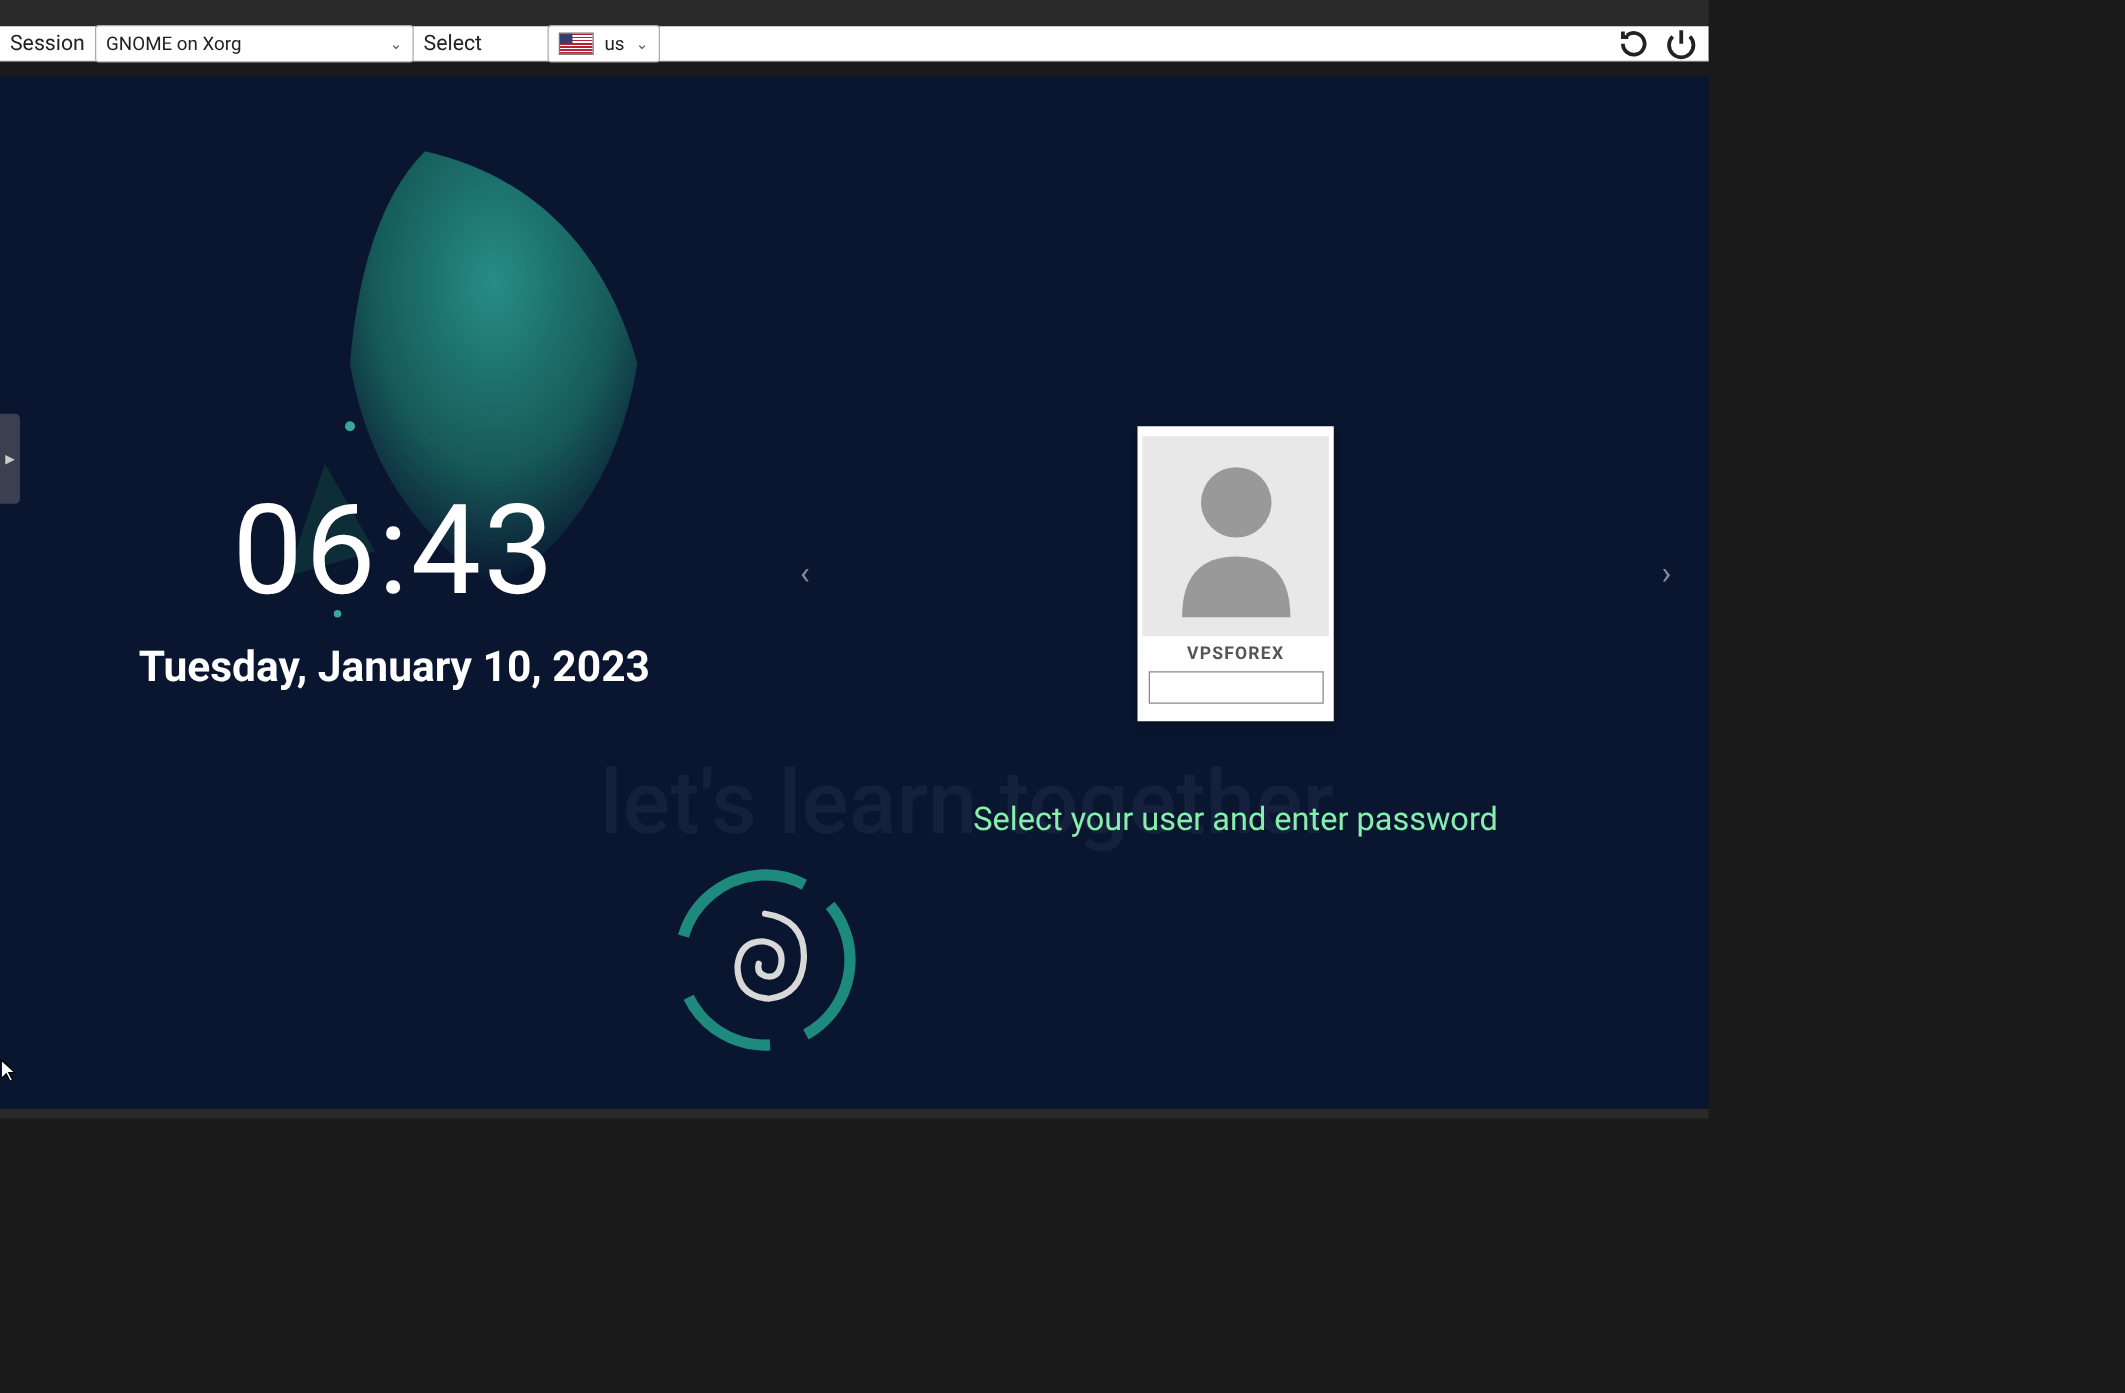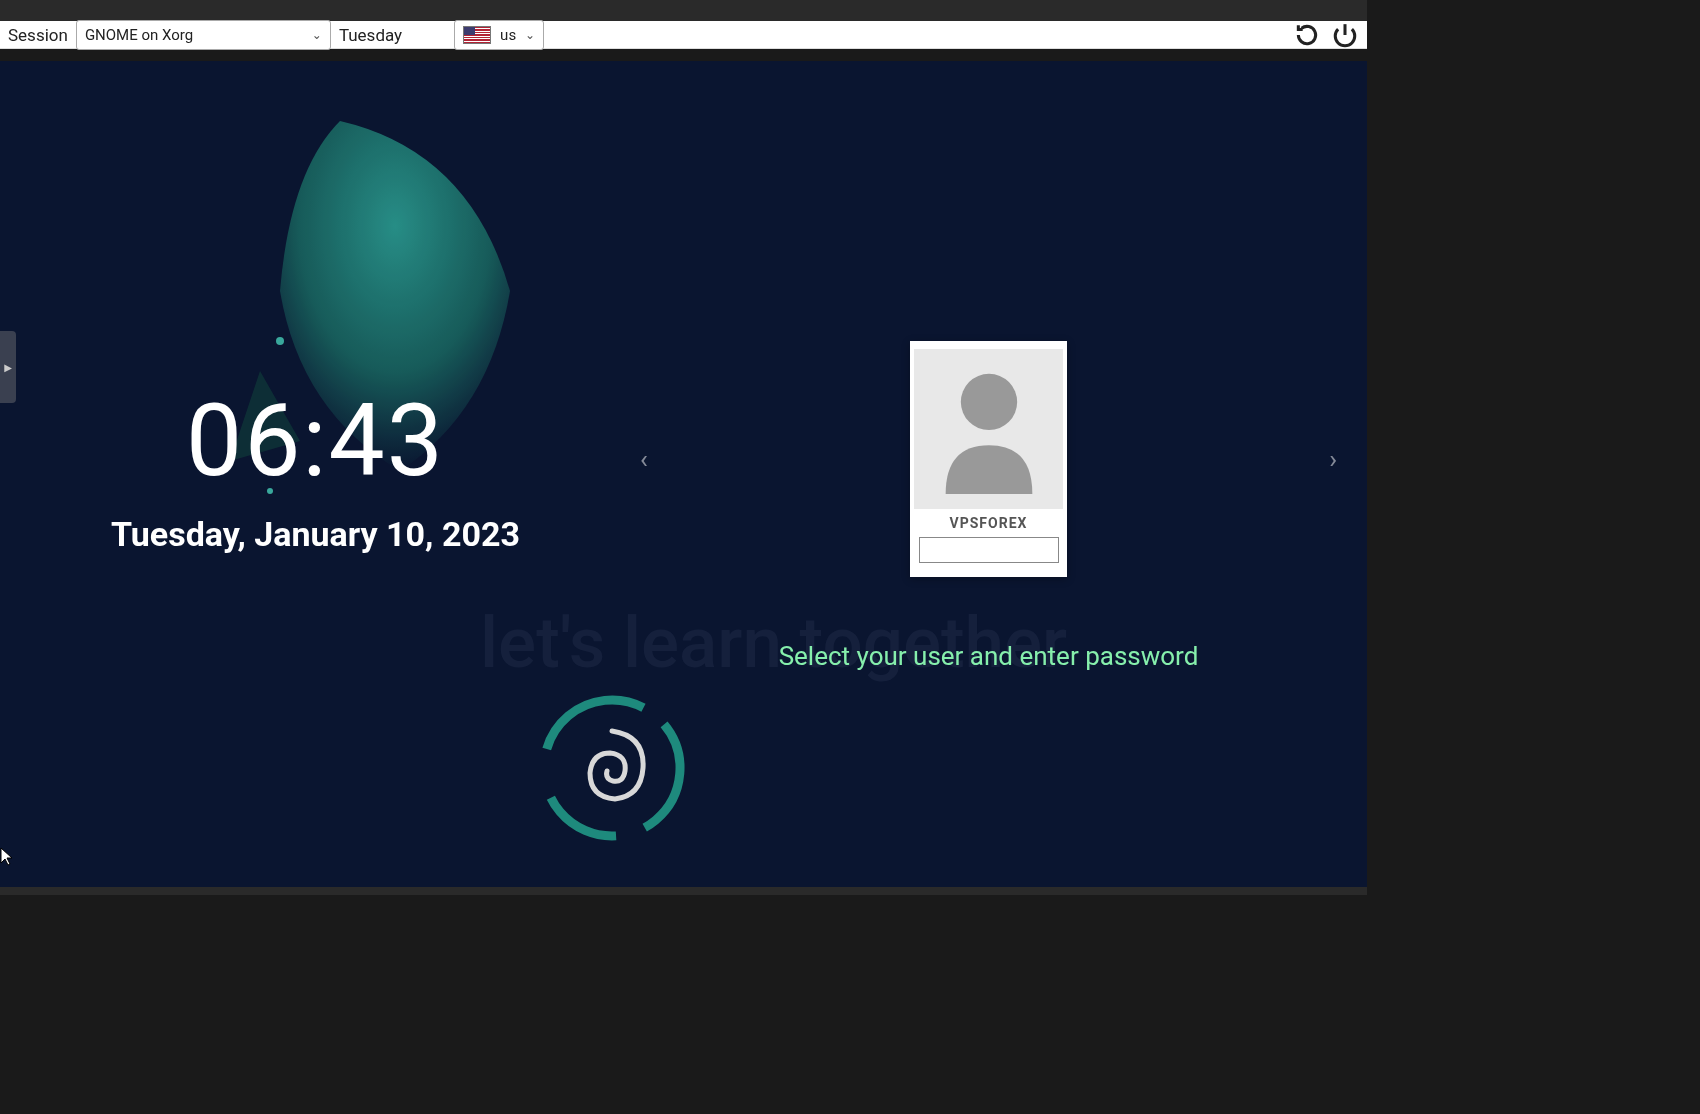--- a/index.html
+++ b/index.html
@@ -284,21 +284,21 @@
 <body>
 
 <div class="window-titlebar"></div>
 
 <div class="top-panel">
   <span class="panel-label">Session</span>
   <div class="panel-dropdown session-dropdown">
     <span class="dropdown-text">GNOME on Xorg</span>
     <span class="chevdown">⌄</span>
   </div>
-  <span class="panel-label">Tuesday</span>
+  <span class="panel-label">Select</span>
   <div class="panel-dropdown layout-dropdown">
     <span class="us-flag"></span>
     <span class="dropdown-text">us</span>
     <span class="chevdown">⌄</span>
   </div>
   <div class="panel-spacer"></div>
   <div class="panel-icon-btn">
     <svg viewBox="0 0 24 24">
       <path d="M4 12a8 8 0 1 0 3-6.2"></path>
       <polyline points="4 3 4 7 8 7" fill="none"></polyline>

